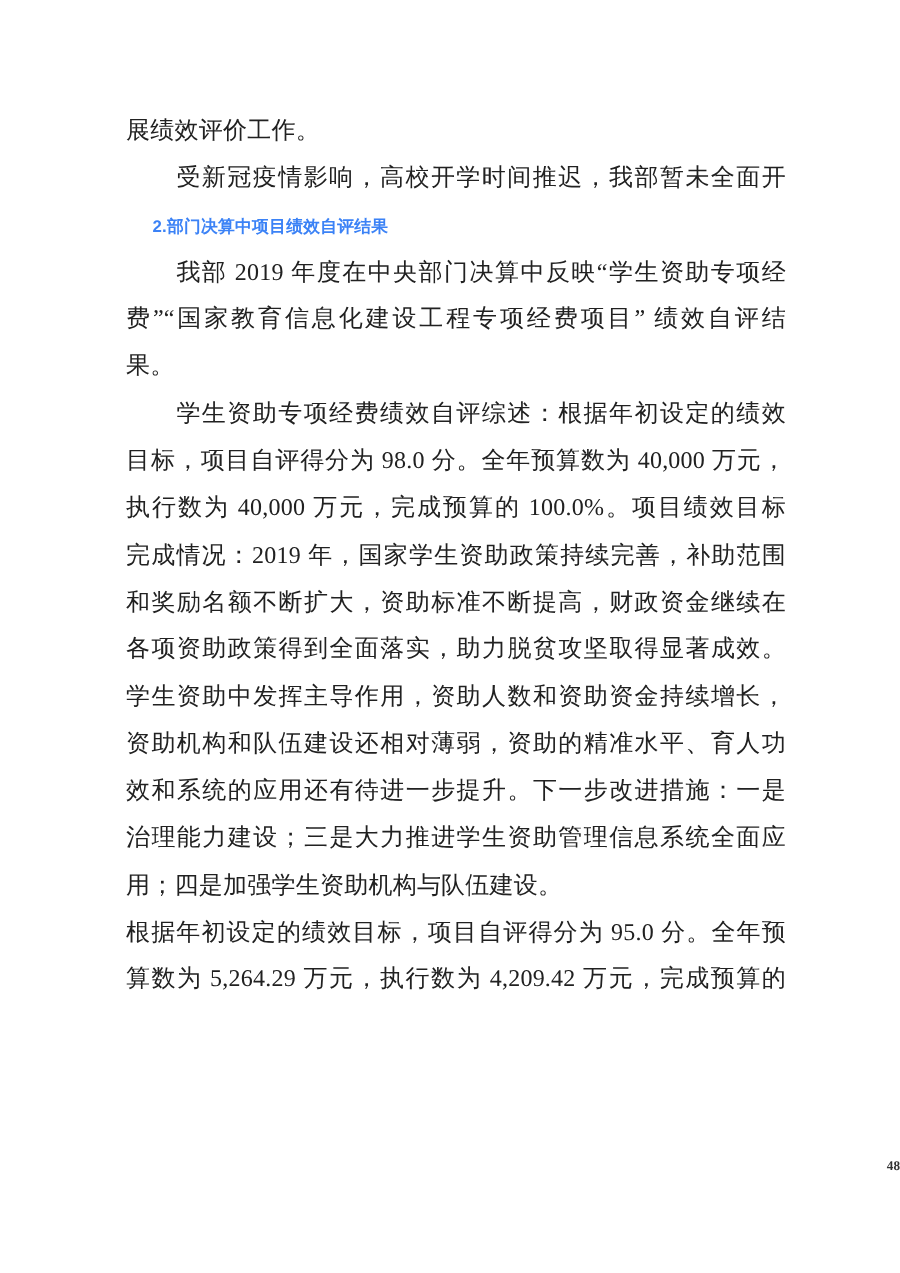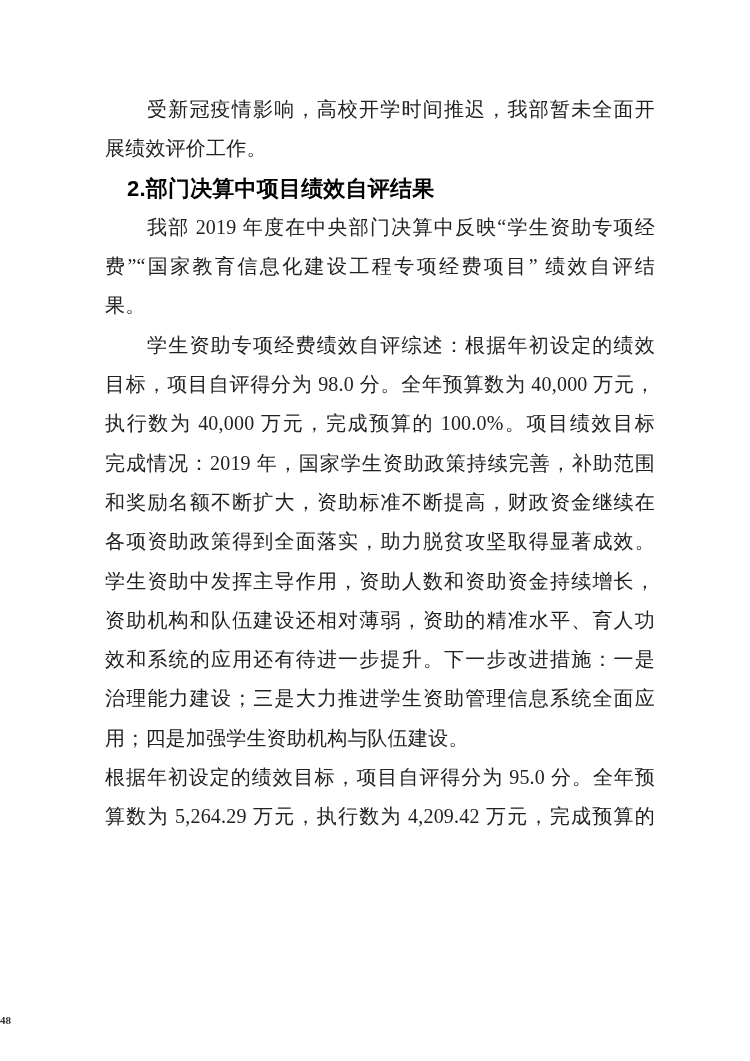--- a/index.html
+++ b/index.html
@@ -27,44 +27,43 @@
     overflow:hidden;
   }
   .j{
     text-align:justify;
     text-align-last:justify;
   }
   .ind{ text-indent:42px; }
   .head{
     font-family:"Liberation Sans","DejaVu Sans",sans-serif;
     font-weight:700;
-    color:#000000;
-    font-size:22px;
+    color:#3b82f6;
+    font-size:14px;
     text-indent:22px;
   }
   .pagenum{
     position:absolute;
     top:966px;
     left:0;
     width:100%;
-    text-align:left;
+    text-align:right;
     font-size:11px;
     font-weight:700;
     color:#333333;
     font-family:"Liberation Serif","DejaVu Serif",serif;
-    margin-top:48px;
   }
 </style>
 </head>
 <body>
 
 <div class="page">
   <div class="textblock">
+    <div class="ln">展绩效评价工作。</div>
     <div class="ln ind j">受新冠疫情影响，高校开学时间推迟，我部暂未全面开</div>
-    <div class="ln">展绩效评价工作。</div>
     <div class="ln head">2.部门决算中项目绩效自评结果</div>
     <div class="ln ind j">我部 2019 年度在中央部门决算中反映“学生资助专项经</div>
     <div class="ln j">费”“国家教育信息化建设工程专项经费项目” 绩效自评结</div>
     <div class="ln">果。</div>
     <div class="ln ind j">学生资助专项经费绩效自评综述：根据年初设定的绩效</div>
     <div class="ln j">目标，项目自评得分为 98.0 分。全年预算数为 40,000 万元，</div>
     <div class="ln j">执行数为 40,000 万元，完成预算的 100.0%。项目绩效目标</div>
     <div class="ln j">完成情况：2019 年，国家学生资助政策持续完善，补助范围</div>
     <div class="ln j">和奖励名额不断扩大，资助标准不断提高，财政资金继续在</div>
     <div class="ln j">各项资助政策得到全面落实，助力脱贫攻坚取得显著成效。</div>

